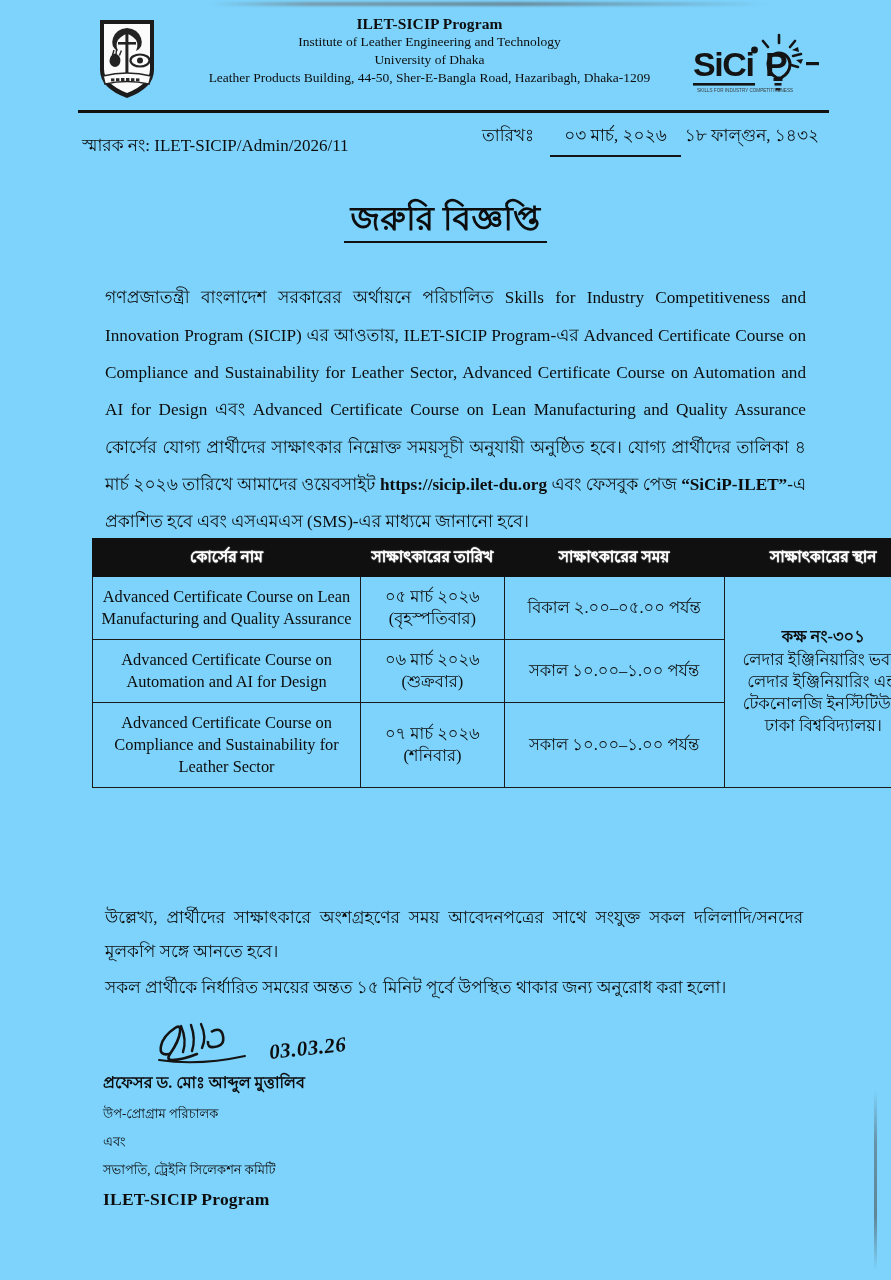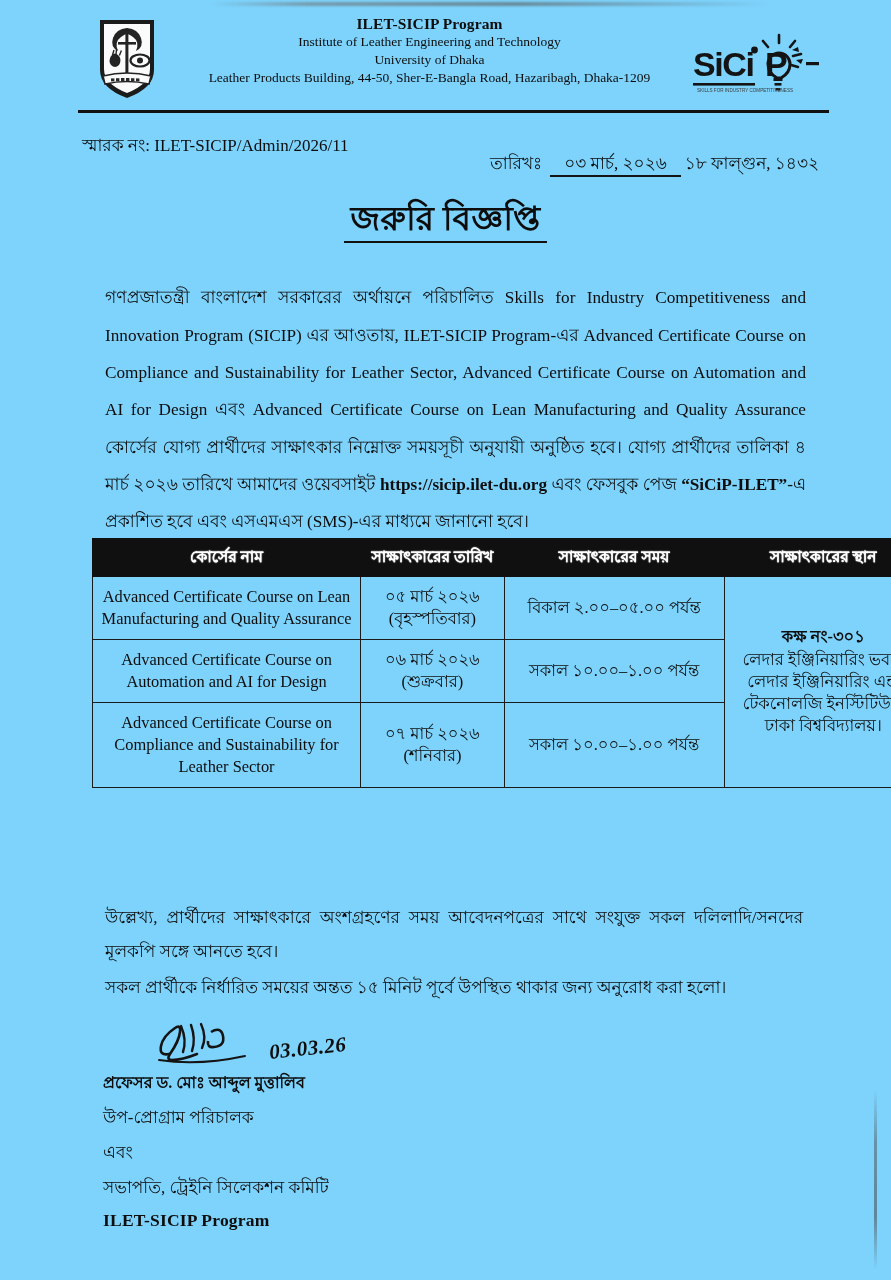--- a/index.html
+++ b/index.html
@@ -91,28 +91,27 @@
     position: absolute;
     left: 4px; top: 8px;
     font-size: 17px;
     white-space: nowrap;
   }
   .date-block {
     position: absolute;
     right: 10px; top: -2px;
     display: flex;
     align-items: center;
-    gap: 8px;
-    margin-top: 28px;
+    gap: 16px;
   }
   .date-label { font-size: 17px; }
   .date-stack { text-align: center; }
   .date-greg {
     font-size: 17px;
-    padding: 0 14px 2px 14px;
+    padding: 0 14px 10px 14px;
     border-bottom: 2px solid #141414;
     white-space: nowrap;
   }
   .date-beng {
     font-size: 17px;
     padding-top: 3px;
     white-space: nowrap;
   }
 
   
@@ -218,21 +217,21 @@
     font-weight: bold;
     transform: rotate(-6deg);
     letter-spacing: .5px;
   }
   .sig-name {
     font-size: 16px;
     font-weight: bold;
     margin-top: -2px;
   }
   .sig-role, .sig-and, .sig-role2 {
-    font-size: 17px;
+    font-size: 13px;
     margin-top: 7px;
   }
   .sig-prog {
     font-size: 17.5px;
     font-weight: bold;
     margin-top: 8px;
     letter-spacing: .2px;
   }
 </style>
 </head>

